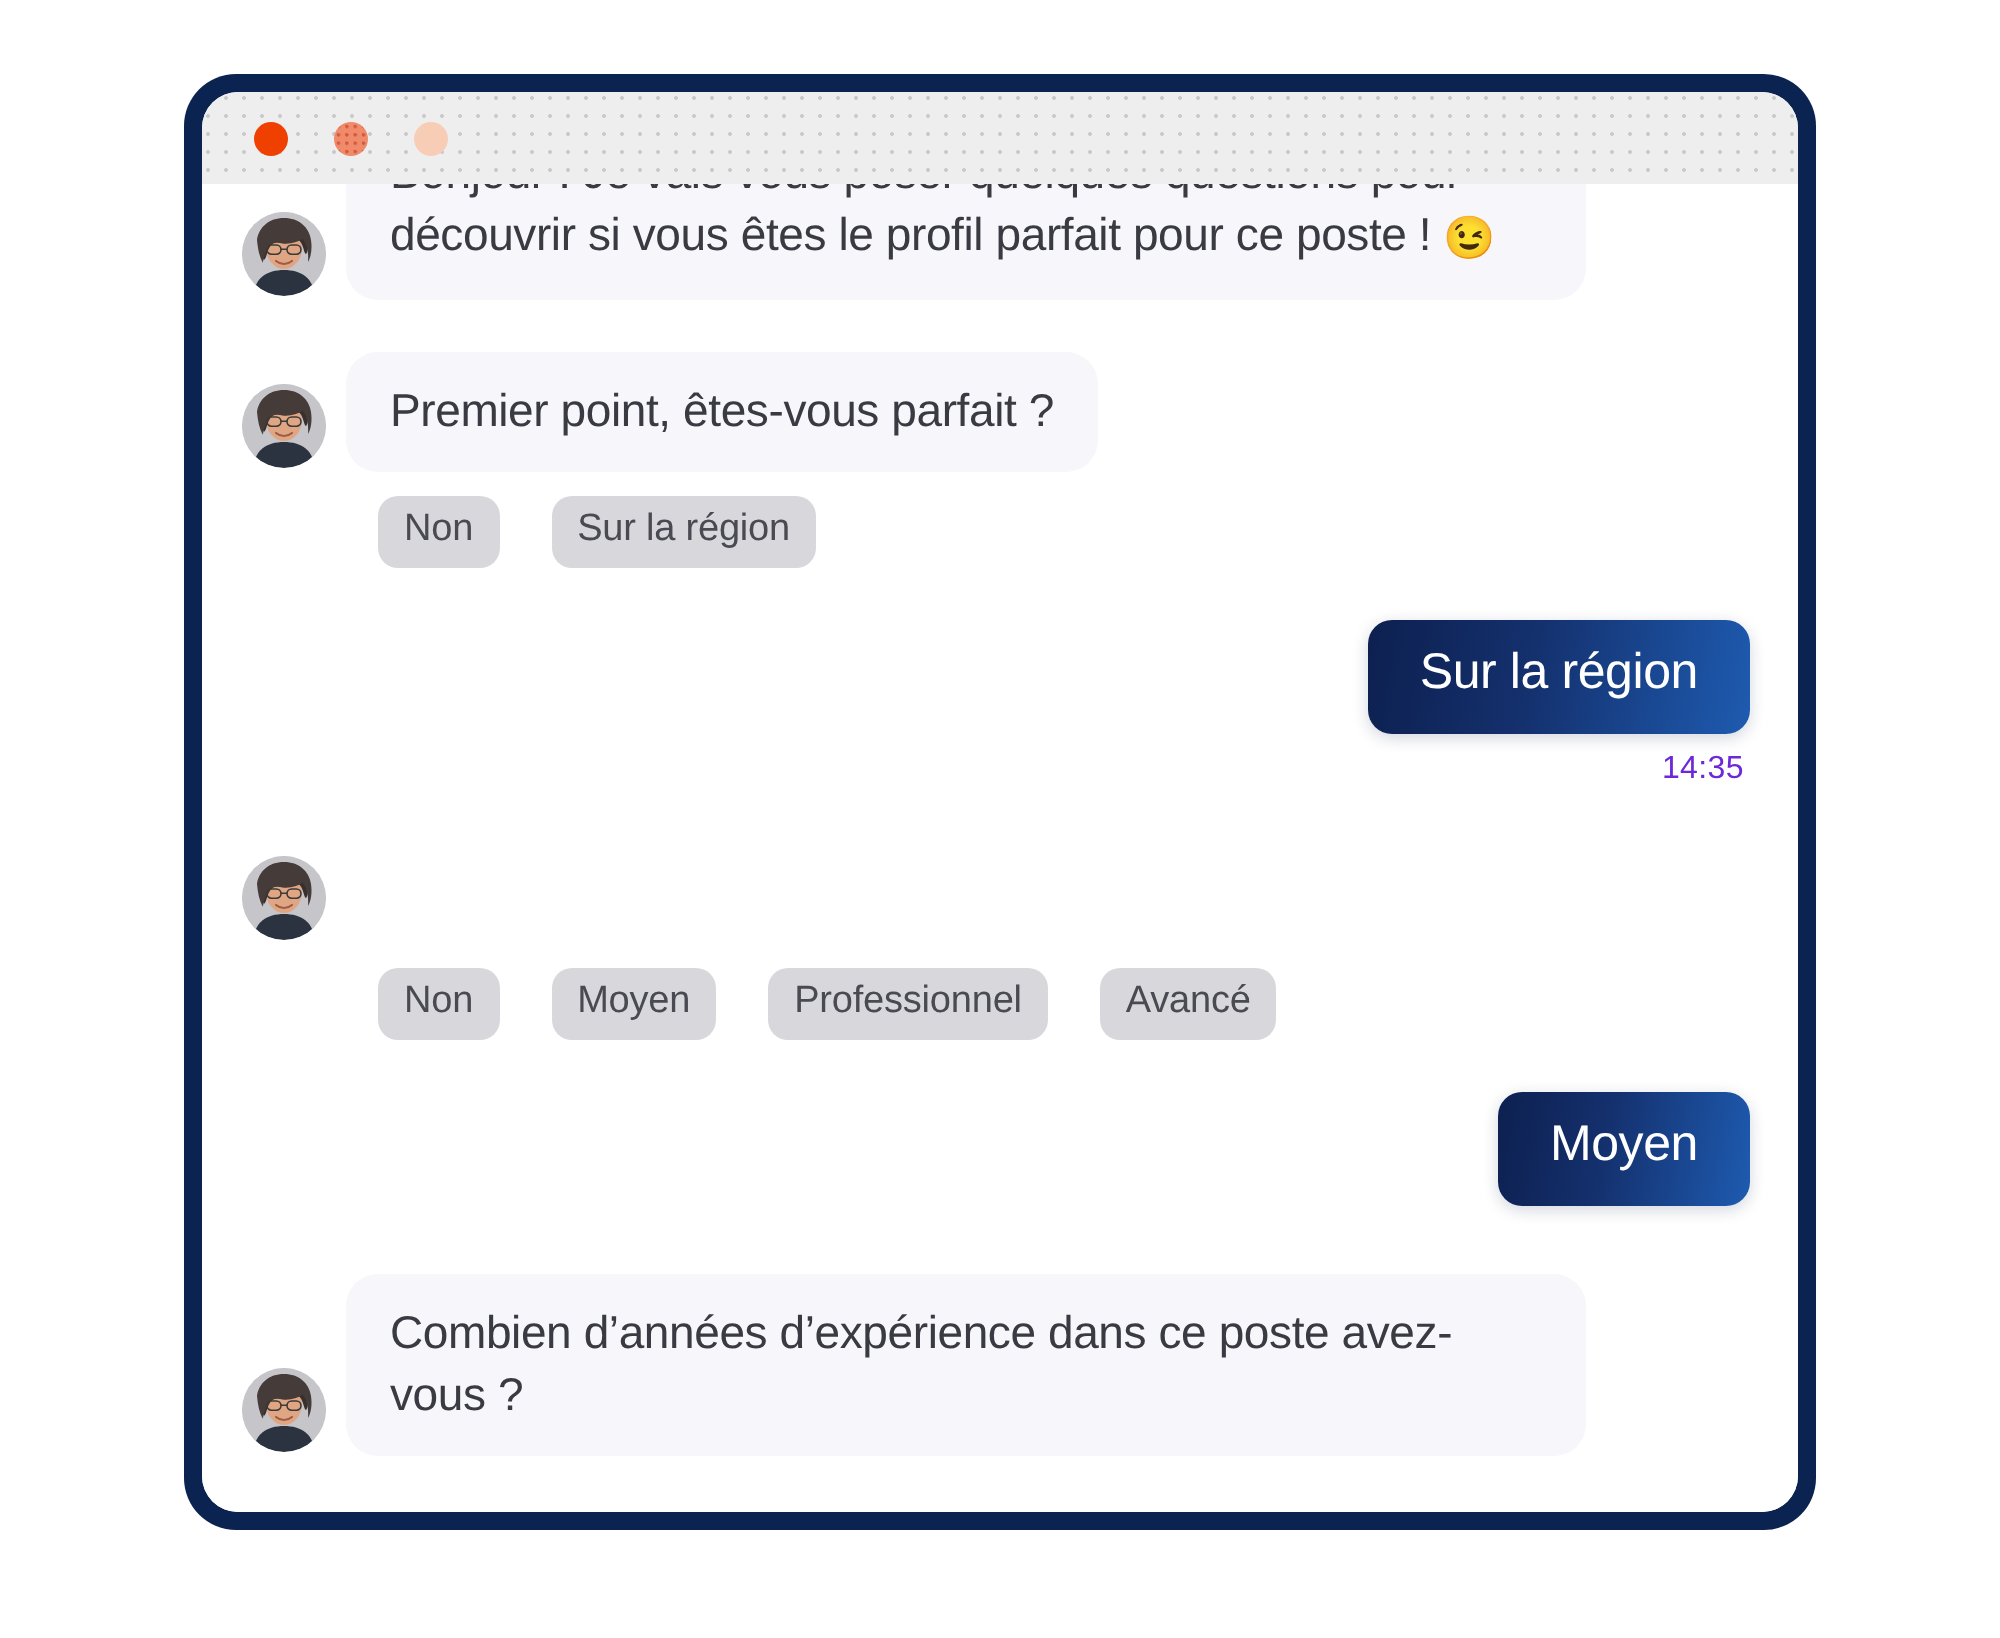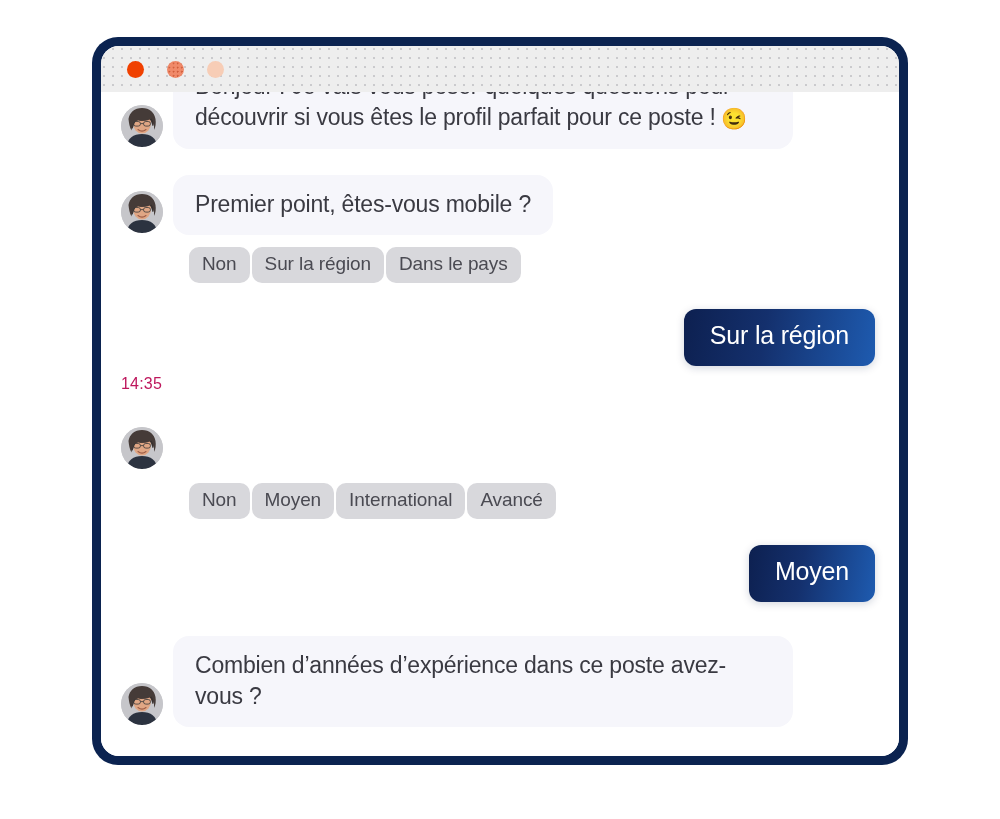--- a/index.html
+++ b/index.html
@@ -119,21 +119,21 @@
     box-sizing: border-box;
   }
   .bot-bubble.wide { max-width: 620px; }
 
   .emoji { font-size: 21px; vertical-align: -1px; }
 
   
   .chips {
     display: flex;
     flex-wrap: wrap;
-    gap: 2px;
+    gap: 26px;
     margin: 12px 0 0 68px;
   }
   .chip {
     background: #d8d8dc;
     color: #4a4a52;
     font-size: 19px;
     letter-spacing: -0.1px;
     border-radius: 10px;
     padding: 6px 13px 8px 13px;
     white-space: nowrap;
@@ -150,21 +150,22 @@
     background: linear-gradient(100deg, #0d2050 0%, #14306d 42%, #1e5bb0 100%);
     color: #ffffff;
     font-size: 25px;
     letter-spacing: -0.2px;
     border-radius: 12px;
     padding: 12px 26px 16px 26px;
     box-shadow: 0 2px 8px rgba(10,30,70,0.18);
   }
 
   .time {
-    color: #be185d;
+    text-align: right;
+    color: #6d28d9;
     font-size: 16px;
     margin-top: 9px;
     padding-right: 3px;
     letter-spacing: 0.2px;
   }
 
   .gap-lg { height: 34px; }
   .gap-md { height: 26px; }
 </style>
 </head>
@@ -224,27 +225,26 @@
                   <ellipse cx="21" cy="18" rx="9" ry="10.5" fill="#e0a684"></ellipse>
                   <path d="M9 17c0-8 5-13 12-13s12 5 12 13c0 3-1 5-1.6 3.4-.8-2.2-1.4-5.4-3.4-6.6-2.6 1.6-6.4 2.2-9.4 1.6-2.4-.5-4 .6-5.2 3-.9 1.8-1.2 4.2-2 5.2-.8 1-2.4-2.6-2.4-6.6z" fill="#38302e"></path>
                   <path d="M7.5 14c1-6.5 6-11 13.5-11s12.5 4.5 13.5 11c.6 4 .2 8-1.5 11 .4-5-.6-9-2.6-11.6-3 2.2-8 3-12 2-2.6-.6-4.4.8-5.8 3.4-1.2 2.2-1.8 4.6-2.2 6.6-1.8-3.2-2.5-7.2-2.9-11.4z" fill="#453b38"></path>
                   <rect x="12.5" y="16.5" width="7" height="4.6" rx="2.3" fill="none" stroke="#3a3a3a" stroke-width="0.8"></rect>
                   <rect x="22.5" y="16.5" width="7" height="4.6" rx="2.3" fill="none" stroke="#3a3a3a" stroke-width="0.8"></rect>
                   <line x1="19.5" y1="18.6" x2="22.5" y2="18.6" stroke="#3a3a3a" stroke-width="0.8"></line>
                   <path d="M17 24.5c2.4 2 5.6 2 8 0" stroke="#9c5c46" stroke-width="1.1" fill="none" stroke-linecap="round"></path>
                 </g>
               </svg>
             </div>
-            <div class="bot-bubble">Premier point, êtes-vous mobile ?</div>
+            <div class="bot-bubble">Premier point, êtes-vous parfait ?</div>
           </div>
 
           <div class="chips">
             <span class="chip">Non</span>
             <span class="chip">Sur la région</span>
-            <span class="chip">Dans le pays</span>
           </div>
 
           <div class="user-row">
             <div class="user-bubble">Sur la région</div>
           </div>
           <div class="time">14:35</div>
 
           <div class="gap-lg"></div>
 
           <div class="bot-row">
@@ -266,21 +266,21 @@
                   <line x1="19.5" y1="18.6" x2="22.5" y2="18.6" stroke="#3a3a3a" stroke-width="0.8"></line>
                   <path d="M17 24.5c2.4 2 5.6 2 8 0" stroke="#9c5c46" stroke-width="1.1" fill="none" stroke-linecap="round"></path>
                 </g>
               </svg>
             </div>
           </div>
 
           <div class="chips">
             <span class="chip">Non</span>
             <span class="chip">Moyen</span>
-            <span class="chip">International</span>
+            <span class="chip">Professionnel</span>
             <span class="chip">Avancé</span>
           </div>
 
           <div class="user-row">
             <div class="user-bubble">Moyen</div>
           </div>
 
           <div class="gap-lg"></div>
 
           <div class="bot-row">

